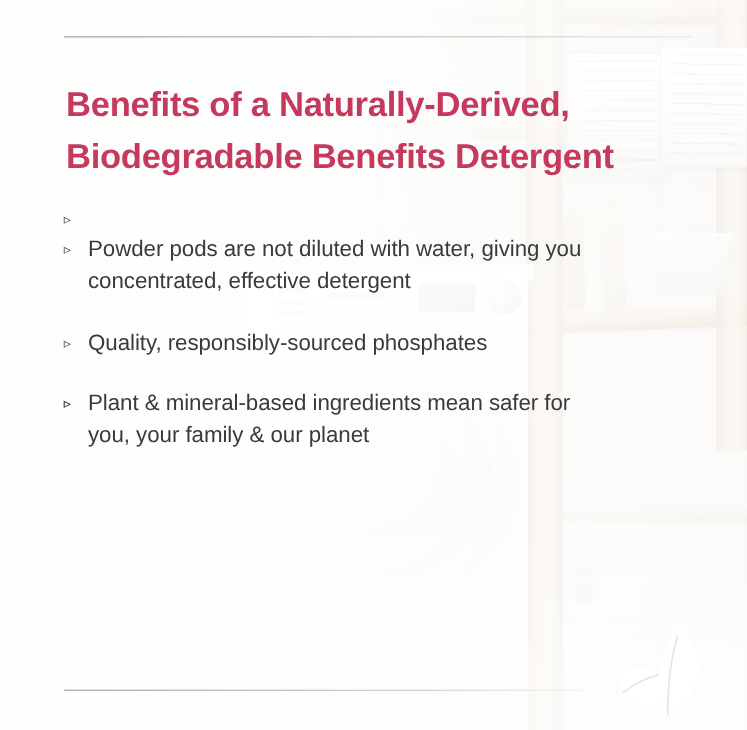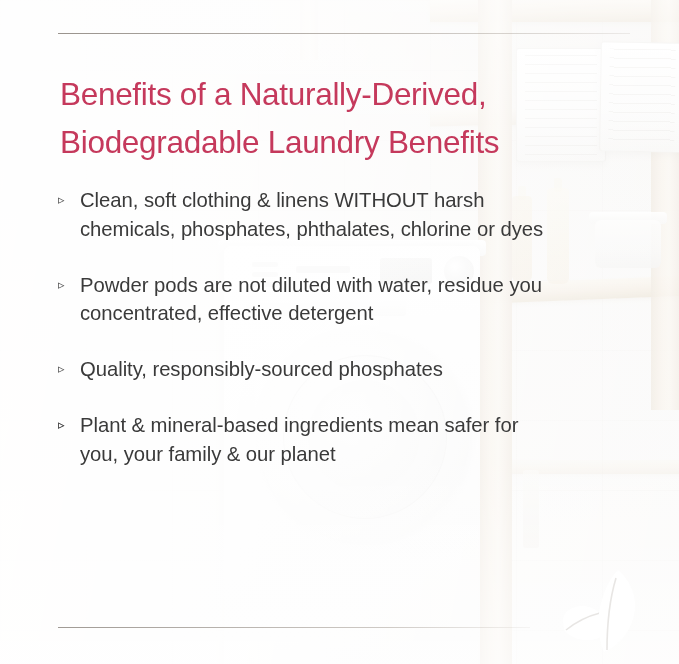--- a/index.html
+++ b/index.html
@@ -252,21 +252,21 @@
                    rgba(150,140,130,0.45) 70%,
                    rgba(180,172,164,0.10) 100%); }
 
   .title {
     position: absolute;
     left: 60px;
     top: 49px;
     width: 580px;
     color: #c5395c;
     font-size: 31.5px;
-    font-weight: normal;
+    font-weight: bold;
     line-height: 1.53;
     letter-spacing: -0.3px;
   }
 
   .bullets {
     position: absolute;
     left: 58px;
     top: 186px;
     width: 500px;
   }
@@ -341,32 +341,31 @@
     <div class="bottle bottle-c"></div>
 
     <div class="bg-veil"></div>
     <div class="bg-veil2"></div>
   </div>
 
   <div class="content">
 
     <div class="rule rule-top"></div>
 
-    <h1 class="title"><span>Benefits of a Naturally-Derived,</span><br><span>Biodegradable Laundry Benefits</span></h1>
+    <h1 class="title"><span>Benefits of a Naturally-Derived,</span><br><span>Biodegradable Benefits Detergent</span></h1>
 
     <div class="bullets">
 
       <div class="bullet">
         <span class="marker">▹</span>
-        <span>Clean, soft clothing &amp; linens WITHOUT harsh chemicals, phosphates, phthalates, chlorine or dyes</span>
-      </div>
-
-      <div class="bullet">
-        <span class="marker">▹</span>
-        <span>Powder pods are not diluted with water, residue you concentrated, effective detergent</span>
+      </div>
+
+      <div class="bullet">
+        <span class="marker">▹</span>
+        <span>Powder pods are not diluted with water, giving you concentrated, effective detergent</span>
       </div>
 
       <div class="bullet">
         <span class="marker">▹</span>
         <span>Quality, responsibly-sourced phosphates</span>
       </div>
 
       <div class="bullet">
         <span class="marker">▹</span>
       </div>

